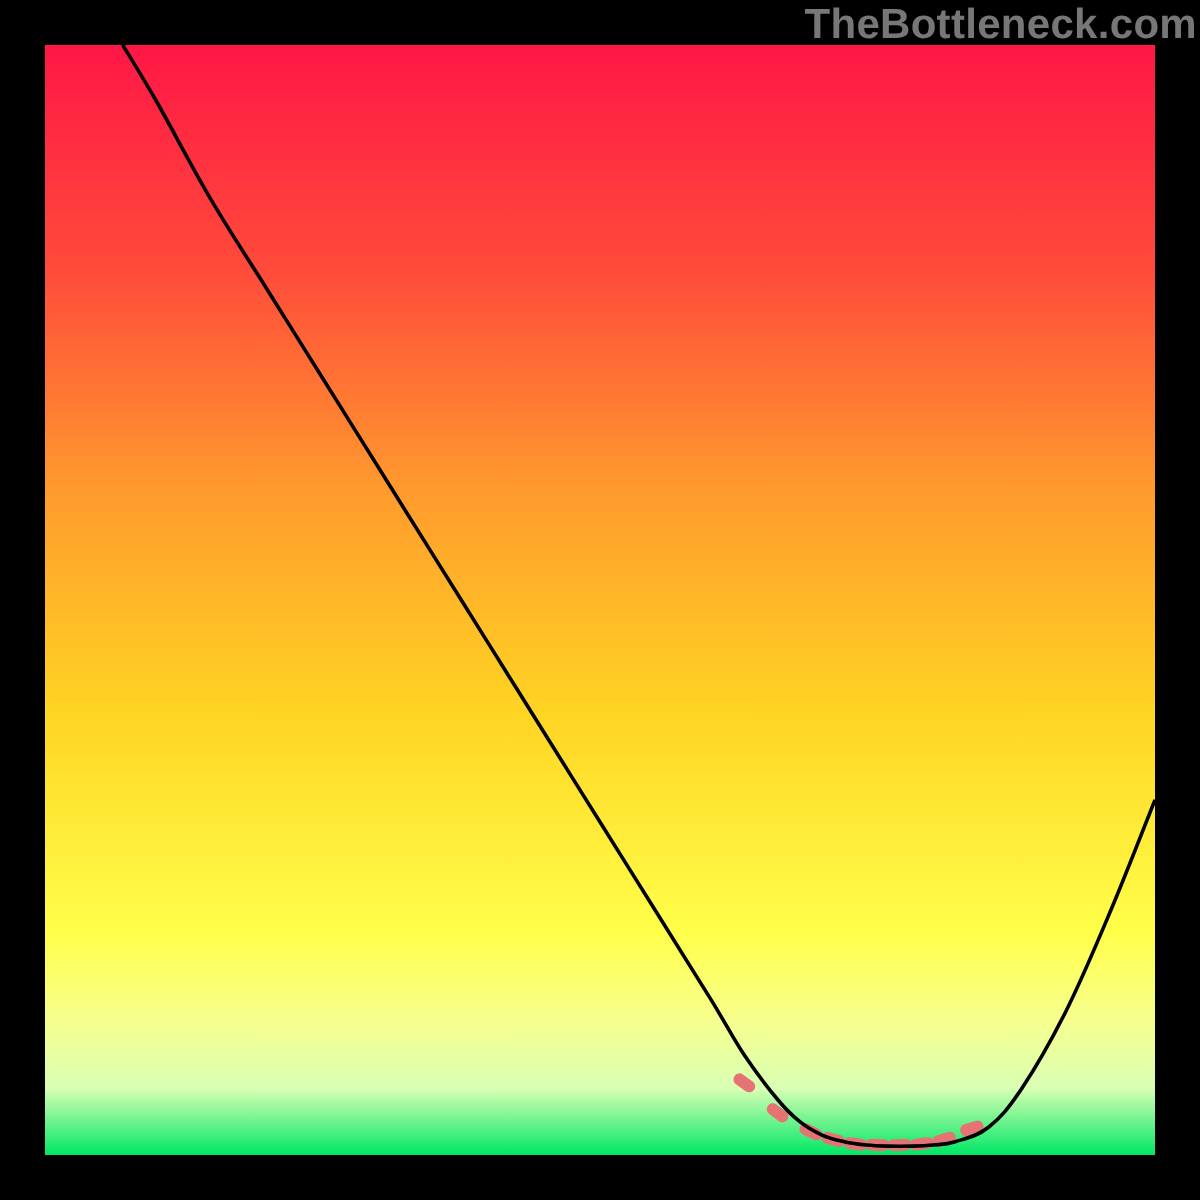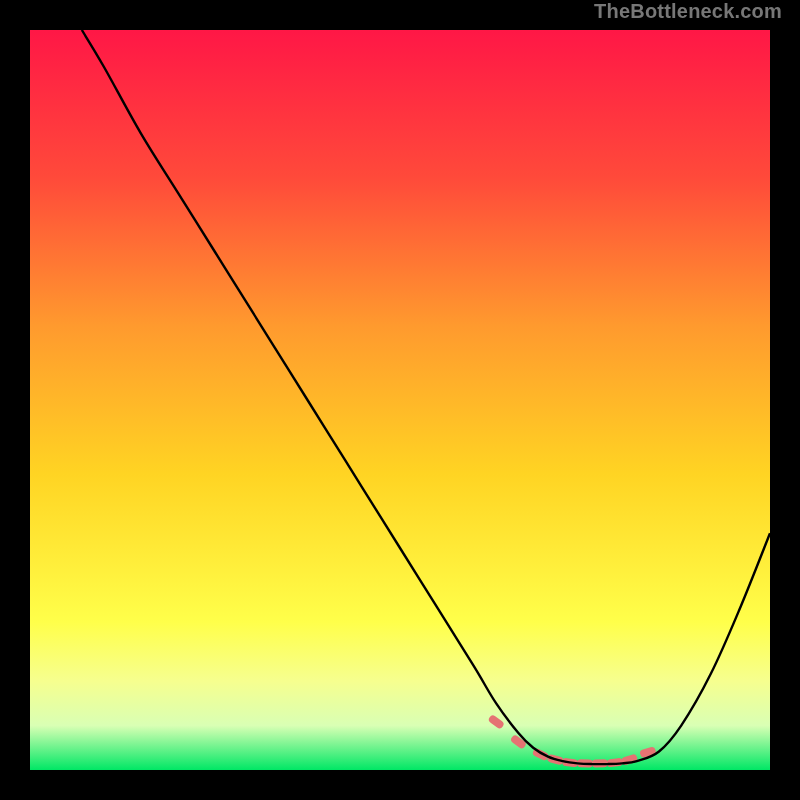--- a/index.html
+++ b/index.html
@@ -15,23 +15,23 @@
     position: absolute;
     left: 0;
     top: 0;
     width: 800px;
     height: 800px;
     background: #000;
   }
   .watermark {
     position: absolute;
     top: 0;
-    right: 18px;
+    right: 2px;
     color: #777;
-    font-size: 20px;
+    font-size: 28px;
     font-weight: 600;
     letter-spacing: 0.2px;
   }
   .plot-area {
     position: absolute;
     left: 30px;
     top: 30px;
     width: 740px;
     height: 740px;
   }

